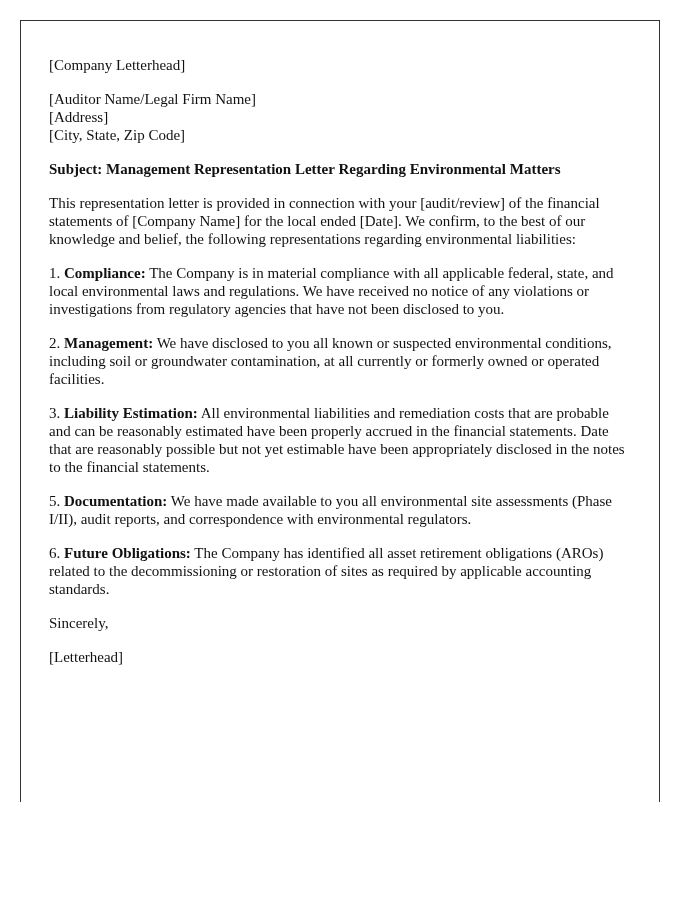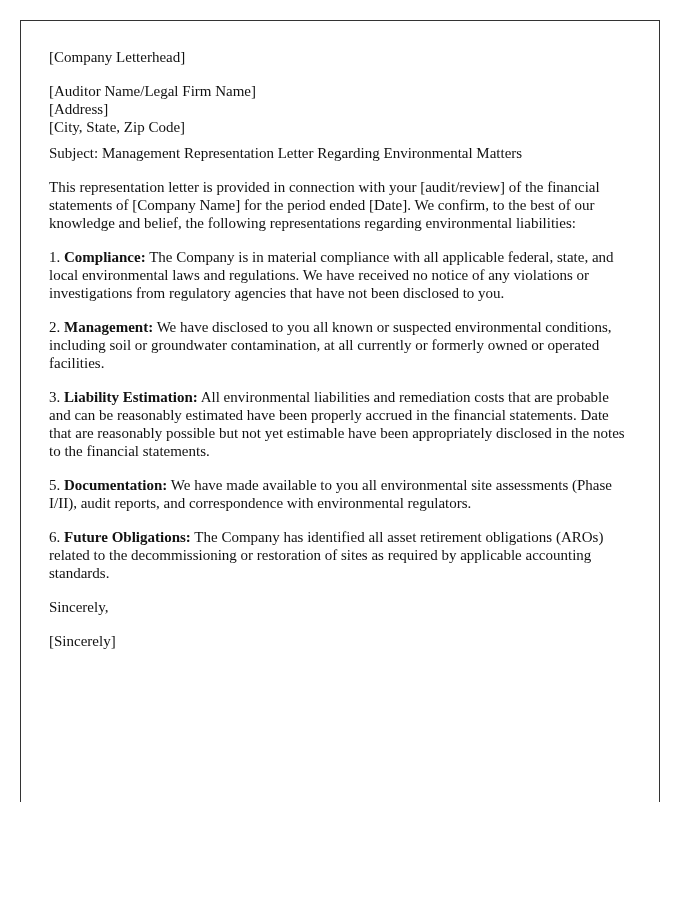--- a/index.html
+++ b/index.html
@@ -26,54 +26,54 @@
       height: 1000px;
       border: 1px solid #333333;
       box-sizing: border-box;
       padding: 27px 28px 20px 28px;
       font-family: "Liberation Serif", "DejaVu Serif", serif;
       font-size: 15px;
       line-height: 18px;
       color: #111111;
     }
     .letter p {
-      margin: 0 0 16px 0;
+      margin: 8px 0 16px 0;
     }
     .letter .block p {
       margin: 0;
     }
     .subject {
-      font-weight: normal;
+      font-weight: bold;
     }
     b {
       font-weight: bold;
       text-align: center;
     }
   </style>
 </head>
 <body>
 
 <div class="page-clip">
   <div class="letter">
     <p>[Company Letterhead]</p>
-    <div class="block" style="margin-bottom:8px;">
+    <div class="block" style="margin-bottom:16px;">
       <p>[Auditor Name/Legal Firm Name]</p>
       <p>[Address]</p>
       <p>[City, State, Zip Code]</p>
     </div>
     <p class="subject">Subject: Management Representation Letter Regarding Environmental Matters</p>
-    <p>This representation letter is provided in connection with your [audit/review] of the financial statements of [Company Name] for the period ended [Date]. We confirm, to the best of our knowledge and belief, the following representations regarding environmental liabilities:</p>
+    <p>This representation letter is provided in connection with your [audit/review] of the financial statements of [Company Name] for the local ended [Date]. We confirm, to the best of our knowledge and belief, the following representations regarding environmental liabilities:</p>
 
     <p><span>1. </span><b>Compliance:</b><span> The Company is in material compliance with all applicable federal, state, and local environmental laws and regulations. We have received no notice of any violations or investigations from regulatory agencies that have not been disclosed to you.</span></p>
 
     <p><span>2. </span><b>Management:</b><span> We have disclosed to you all known or suspected environmental conditions, including soil or groundwater contamination, at all currently or formerly owned or operated facilities.</span></p>
 
     <p><span>3. </span><b>Liability Estimation:</b><span> All environmental liabilities and remediation costs that are probable and can be reasonably estimated have been properly accrued in the financial statements. Date that are reasonably possible but not yet estimable have been appropriately disclosed in the notes to the financial statements.</span></p>
 
 
     <p><span>5. </span><b>Documentation:</b><span> We have made available to you all environmental site assessments (Phase I/II), audit reports, and correspondence with environmental regulators.</span></p>
 
     <p><span>6. </span><b>Future Obligations:</b><span> The Company has identified all asset retirement obligations (AROs) related to the decommissioning or restoration of sites as required by applicable accounting standards.</span></p>
 
     <p>Sincerely,</p>
-    <p>[Sincerely]</p>
+    <p>[Letterhead]</p>
   </div>
 </div>
 
 </body></html>

